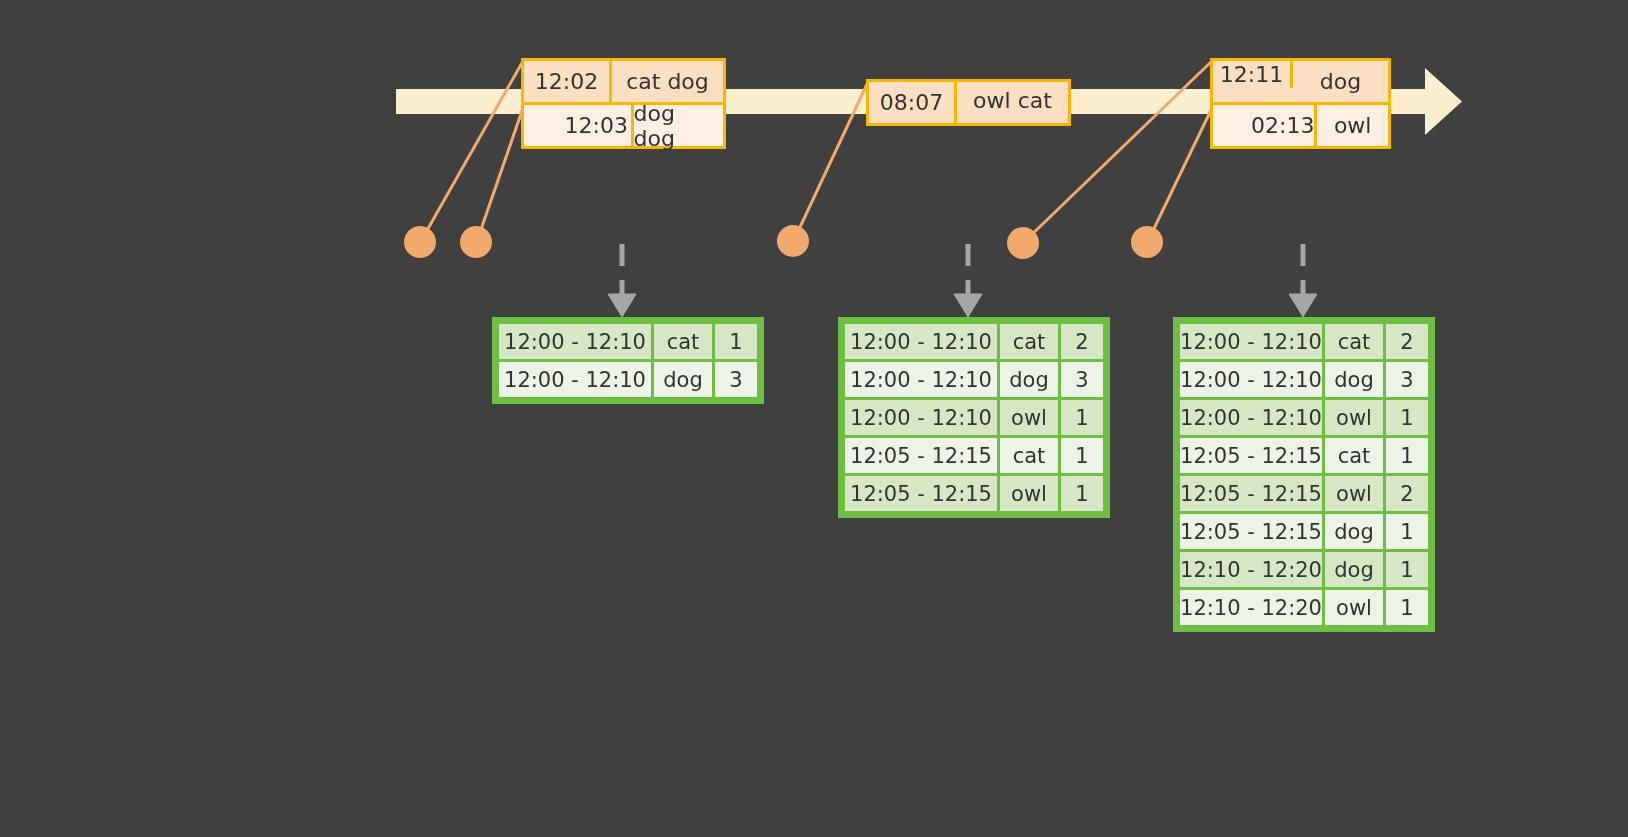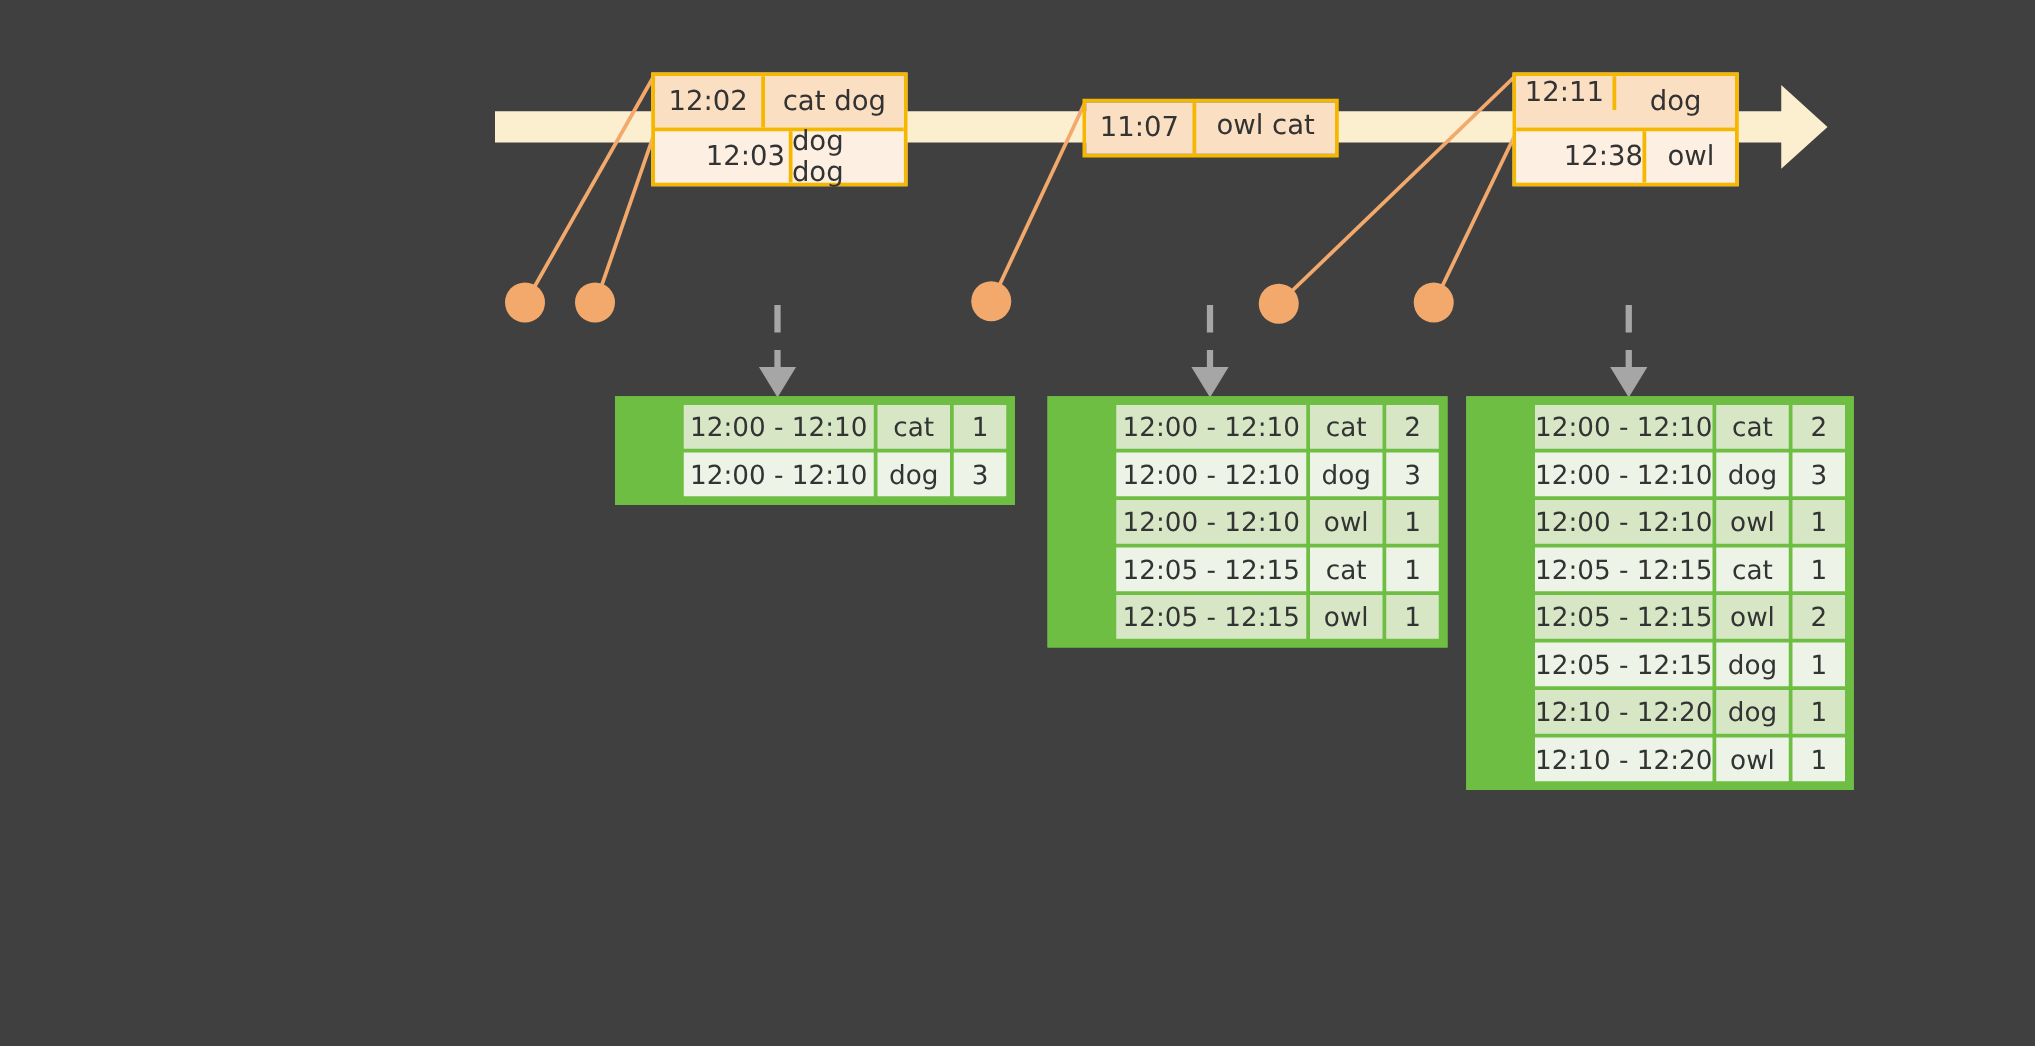--- a/index.html
+++ b/index.html
@@ -22,21 +22,21 @@
 
   
   .res-table{position:absolute;box-sizing:border-box;
              border:4px solid #6FBE44;background:#6FBE44;
              padding:3px;display:flex;flex-direction:column;gap:3px;}
   .res-row{display:flex;gap:3px;}
   .res-row.shade-a .cell{background:#D7E7C6;}
   .res-row.shade-b .cell{background:#EDF3E6;}
   .cell{box-sizing:border-box;display:flex;align-items:center;
         justify-content:center;font-size:21px;color:#333;height:35px;}
-  .c-win{width:152px;margin-left:48px;}
+  .c-win{width:152px;}
   .c-word{width:58px;}
   .c-cnt{width:42px;}
 
   .res-table.t3 .c-win{width:142px;}
 </style>
 </head>
 <body>
 
 <div id="stage">
 
@@ -80,32 +80,32 @@
       <div class="evt-words" style="width:111px;height:41px;">cat dog</div>
     </div>
     <div class="evt-row shade-b">
       <div class="evt-time" style="width:88px;height:41px;">12:03</div>
       <div class="evt-words" style="width:111px;height:41px;">dog dog</div>
     </div>
   </div>
 
   <div class="evt-box" style="left:866px;top:79px;width:205px;">
     <div class="evt-row shade-a">
-      <div class="evt-time" style="width:88px;height:41px;">11:07</div>
+      <div class="evt-time" style="width:88px;height:41px;">08:07</div>
       <div class="evt-words" style="width:111px;height:37px;">owl cat</div>
     </div>
   </div>
 
   <div class="evt-box" style="left:1210px;top:58px;width:181px;">
     <div class="evt-row shade-a">
       <div class="evt-time" style="width:80px;height:27px;">12:11</div>
       <div class="evt-words" style="width:95px;height:41px;">dog</div>
     </div>
     <div class="evt-row shade-b">
-      <div class="evt-time" style="width:80px;height:41px;">12:38</div>
+      <div class="evt-time" style="width:80px;height:41px;">02:13</div>
       <div class="evt-words" style="width:95px;height:41px;">owl</div>
     </div>
   </div>
 
   <div class="res-table t1" id="tbl1" style="left:492px;top:317px;">
       <div class="res-row shade-a">
         <div class="cell c-win">12:00 - 12:10</div>
         <div class="cell c-word">cat</div>
         <div class="cell c-cnt">1</div>
       </div>

